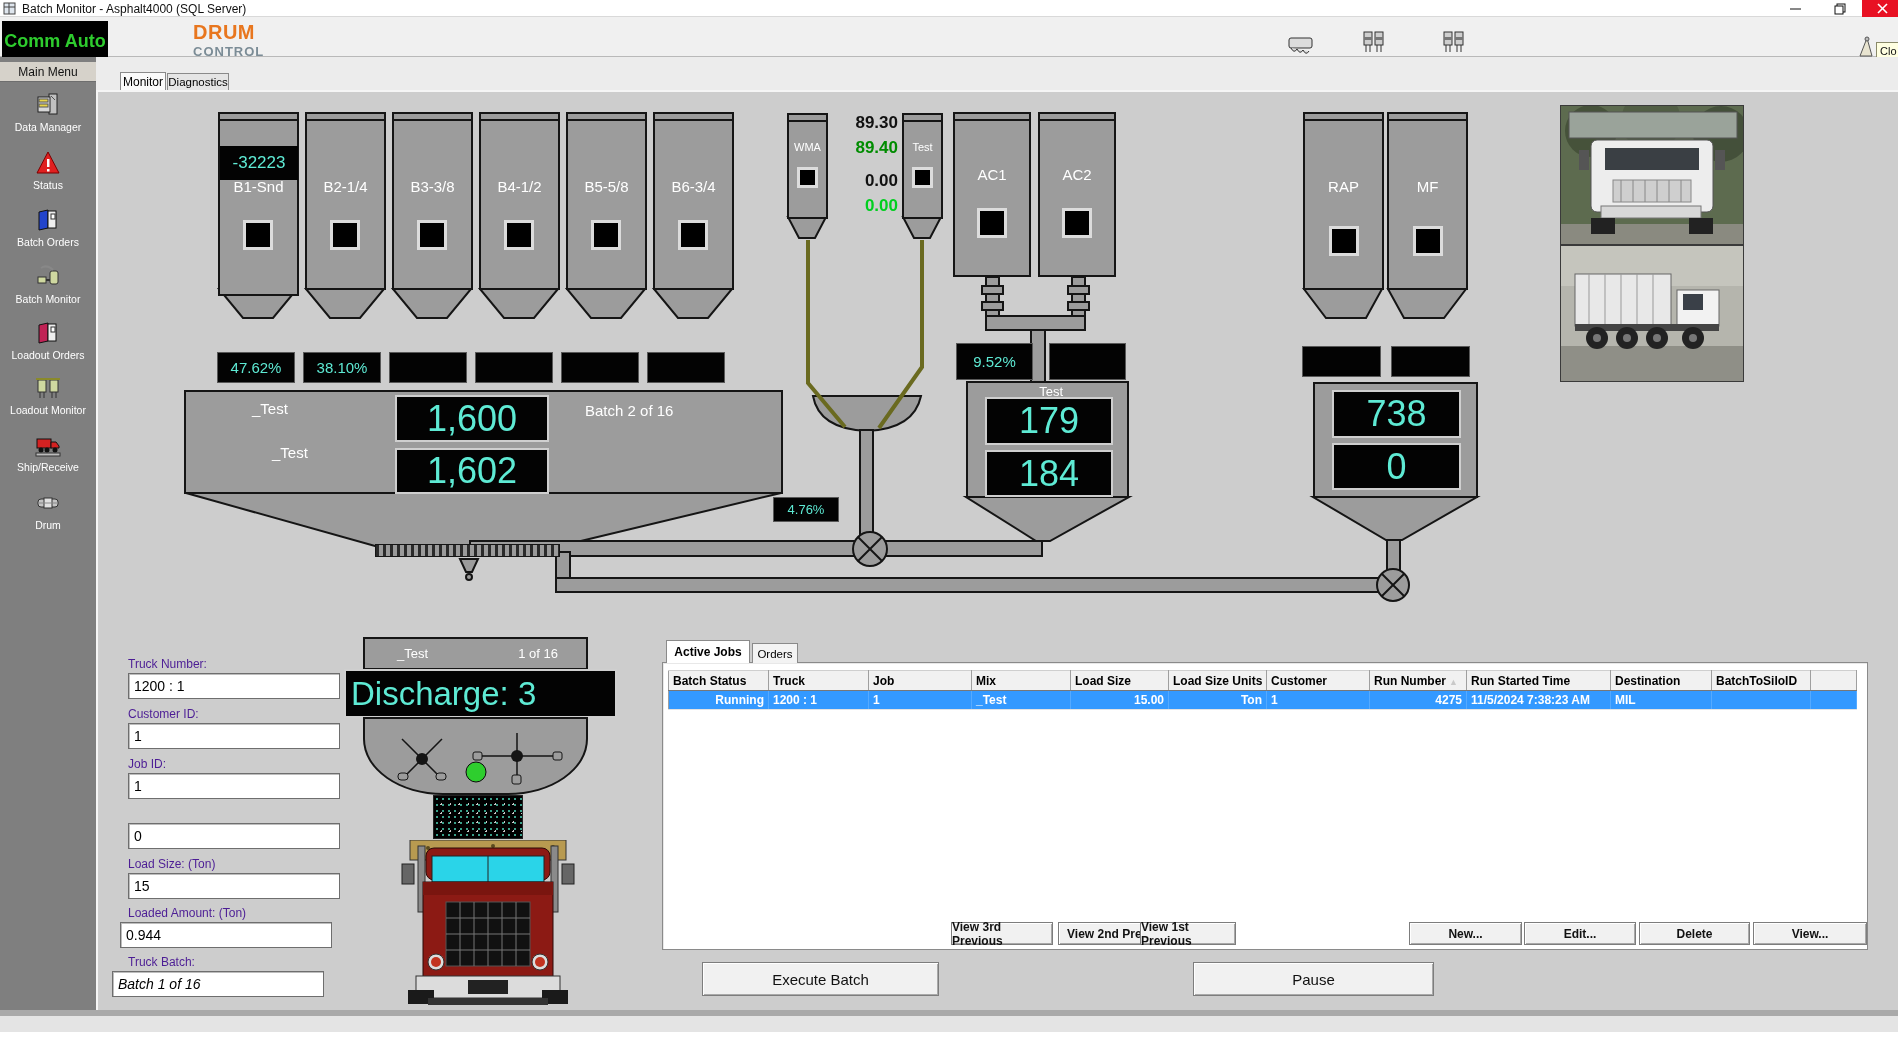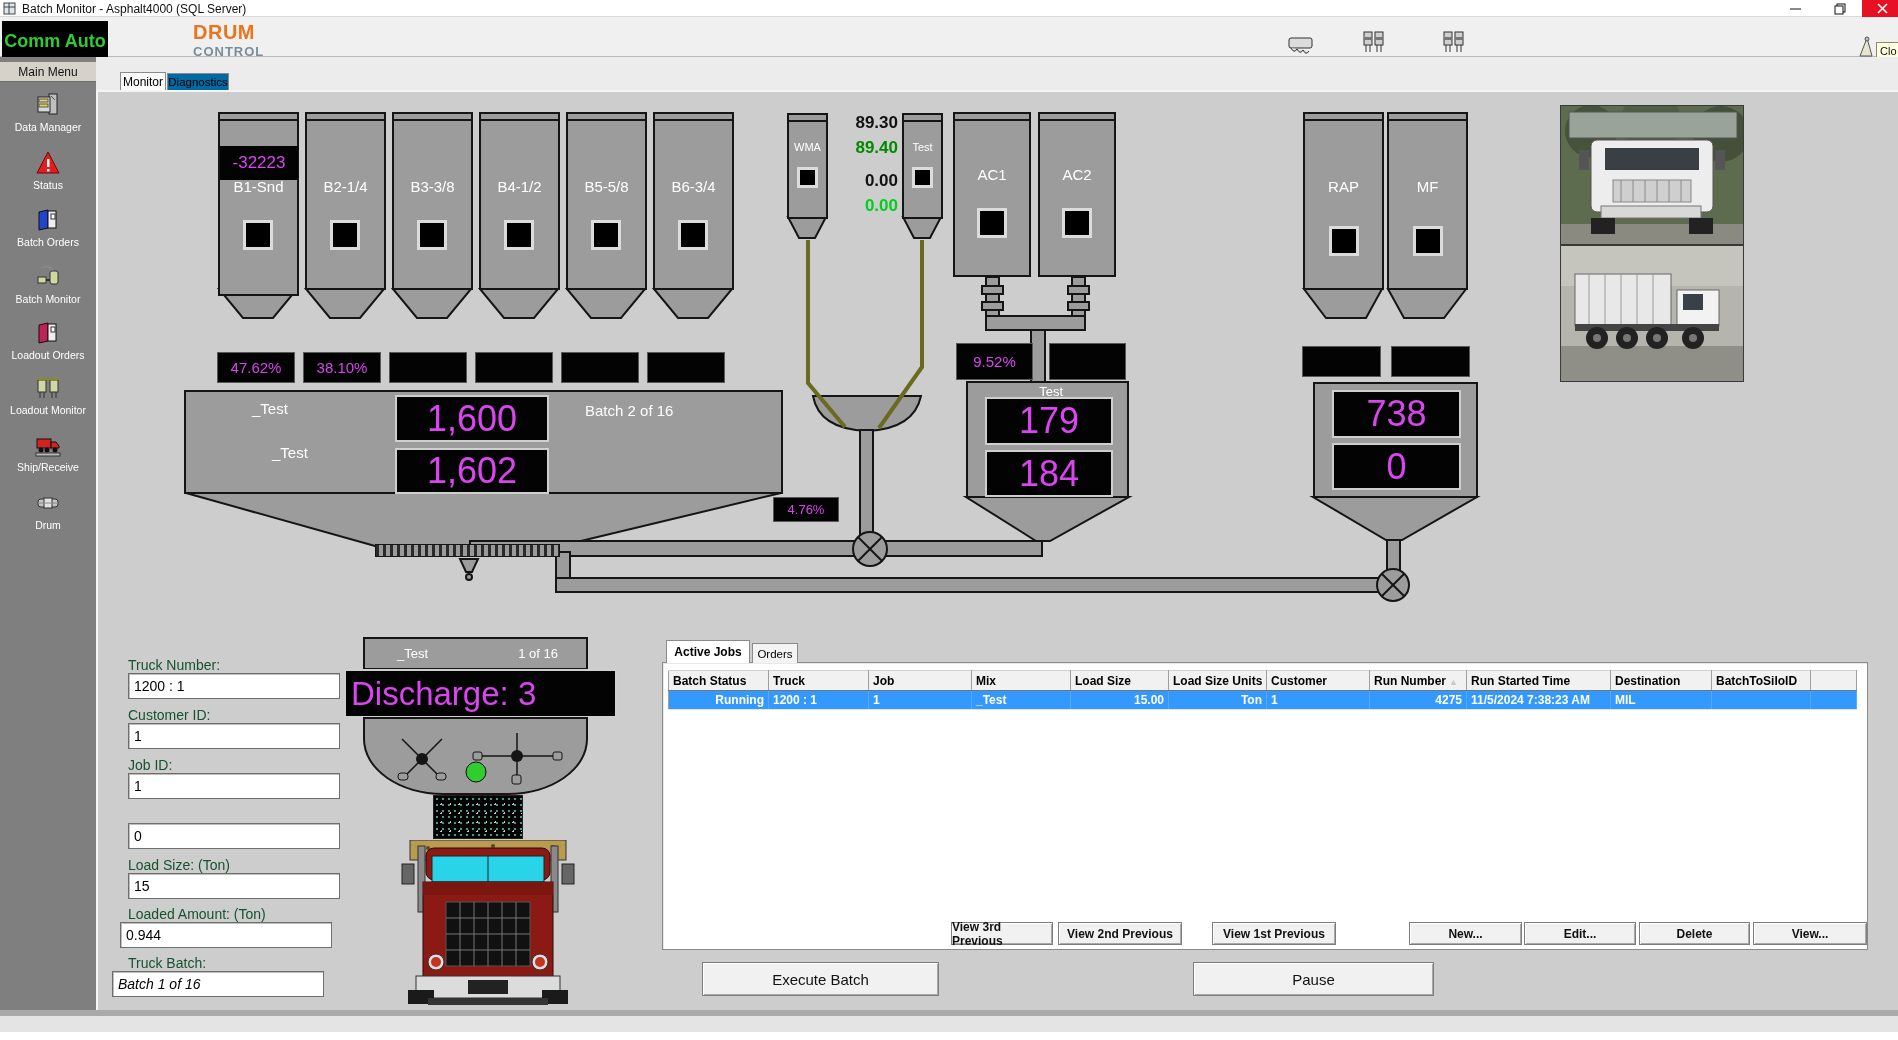--- a/index.html
+++ b/index.html
@@ -11,44 +11,44 @@
 .cap-btn{display:flex;align-items:center;justify-content:center;height:17px}
 .close-btn{background:#e81123;color:#fff}
 
 .hdr{left:0;top:17px;width:1898px;height:40px;background:#f0f0f0;border-bottom:1px solid #b9b9b9}
 .comm{background:#000;color:#2ecc2e;font-weight:700;font-size:18px;display:flex;align-items:center;justify-content:center}
 .logo1{color:#e8761e;font-weight:800;font-size:20px;letter-spacing:.5px}
 .logo2{color:#7b8c96;font-weight:700;font-size:13px;letter-spacing:1px}
 
 .tabstrip{left:96px;top:57px;width:1802px;height:33px;background:#ececec}
 .tab{border:1px solid #8a8a8a;border-bottom:none;background:#fafafa;font-size:12px;display:flex;align-items:center;justify-content:center}
-.tab.unsel{background:#0369a1;font-size:11.5px}
+.tab.unsel{background:#e5e5e5;font-size:11.5px}
 
 .sidebar{left:0;top:57px;width:96px;height:953px;background:#7f7f7f}
 .menuhdr{left:0;top:62px;width:96px;height:20px;background:#d6d2ca;border-bottom:1px solid #6e6e6e;display:flex;align-items:center;justify-content:center;font-size:12px;color:#111}
 .side-item{left:0;width:96px;height:56px;display:flex;flex-direction:column;align-items:center;justify-content:flex-start;gap:3px;cursor:pointer}
 .side-item .slabel{color:#fff;font-size:10.5px;white-space:nowrap}
 
 .content-bg{left:96px;top:90px;width:1802px;height:920px;background:#cdcdcd;border-top:2px solid #f5f5f5;border-left:2px solid #f5f5f5}
 
 .bin{position:absolute;background:#9c9c9c;border:2px solid #151515}
 .bin::before{content:"";position:absolute;left:0;right:0;top:5px;border-bottom:2px solid #151515}
 .blabel{position:absolute;left:0;right:0;text-align:center;color:#fff;font-size:15px}
 .gate{position:absolute;background:#000;border:3px solid #dcdcdc}
-.disp{background:#030303;color:#d946ef;display:flex;align-items:center;justify-content:center}
+.disp{background:#030303;color:#5eead4;display:flex;align-items:center;justify-content:center}
 .brd{border:2px solid #cfcfcf}
 .sm{border:1px solid #585858;font-size:15px}
 .xl{font-size:36px}
 .graybox{background:#9c9c9c;border:2px solid #151515}
 .wlabel{color:#fff;font-size:15px;position:absolute}
 .numline{text-align:right;font-weight:700;font-size:17px;line-height:25px}
 .conveyor{background:repeating-linear-gradient(90deg,#2a2a2a 0 3px,#9a9a9a 3px 7px);border:1px solid #151515}
 .material{background-color:#000;background-image:radial-gradient(#3aa08a 1px,transparent 1px),radial-gradient(#c8c8c8 1px,transparent 1px);background-size:6px 6px,9px 9px;background-position:0 0,3px 4px;border:1px solid #222}
 
-.flabel{font-size:14px;color:#14532d}
+.flabel{font-size:12px;color:#4c1d95}
 .finput{position:absolute;width:212px;height:26px;background:#fff;border:1px solid #6e6e6e;box-shadow:inset 1px 1px 0 #bdbdbd;font-size:14px;padding:2px 5px;font-family:"Liberation Sans",sans-serif}
 
 .panel{background:#fff;border:1px solid #8a8a8a;box-shadow:inset 1px 1px 0 #e8e8e8}
 .jtab{border:1px solid #8a8a8a;border-bottom:none;background:#fff;display:flex;align-items:center;justify-content:center}
 .jobs-table{border-collapse:collapse;table-layout:fixed;font-size:12px;font-weight:700;background:#fff}
 .jobs-table th{background:#f1f1f1;border-right:1px solid #9f9f9f;border-bottom:1px solid #777;border-top:1px solid #cfcfcf;text-align:left;padding:1px 4px;height:20px;overflow:hidden;white-space:nowrap}
 .jobs-table td{border-right:1px solid #cfcfcf;border-bottom:1px solid #e3e3e3;padding:1px 4px;height:19px;overflow:hidden;white-space:nowrap}
 .jobs-table .fc{border-left:1px solid #9f9f9f}
 .row-sel td{background:#3399ff;color:#fff;border-right:1px solid #55aaff}
 .ar{text-align:right}
@@ -566,21 +566,21 @@
       </tr>
     </tbody>
   </table>
 
   <div class="btn" style="left:951px;top:922px;width:102px;height:23px;z-index:2">
       <span>View 3rd Previous</span>
     </div>
   <div class="btn" style="left:1058px;top:922px;width:124px;height:23px;z-index:2">
       <span>View 2nd Previous</span>
     </div>
-  <div class="btn" style="left:1212px;top:922px;width:124px;height:23px;z-index:2">
+  <div class="btn" style="left:1140px;top:922px;width:96px;height:23px;z-index:2">
       <span>View 1st Previous</span>
     </div>
   <div class="btn" style="left:1409px;top:922px;width:113px;height:23px;z-index:2">
       <span>New...</span>
     </div>
   <div class="btn" style="left:1524px;top:922px;width:112px;height:23px;z-index:2">
       <span>Edit...</span>
     </div>
   <div class="btn" style="left:1639px;top:922px;width:111px;height:23px;z-index:2">
       <span>Delete</span>

